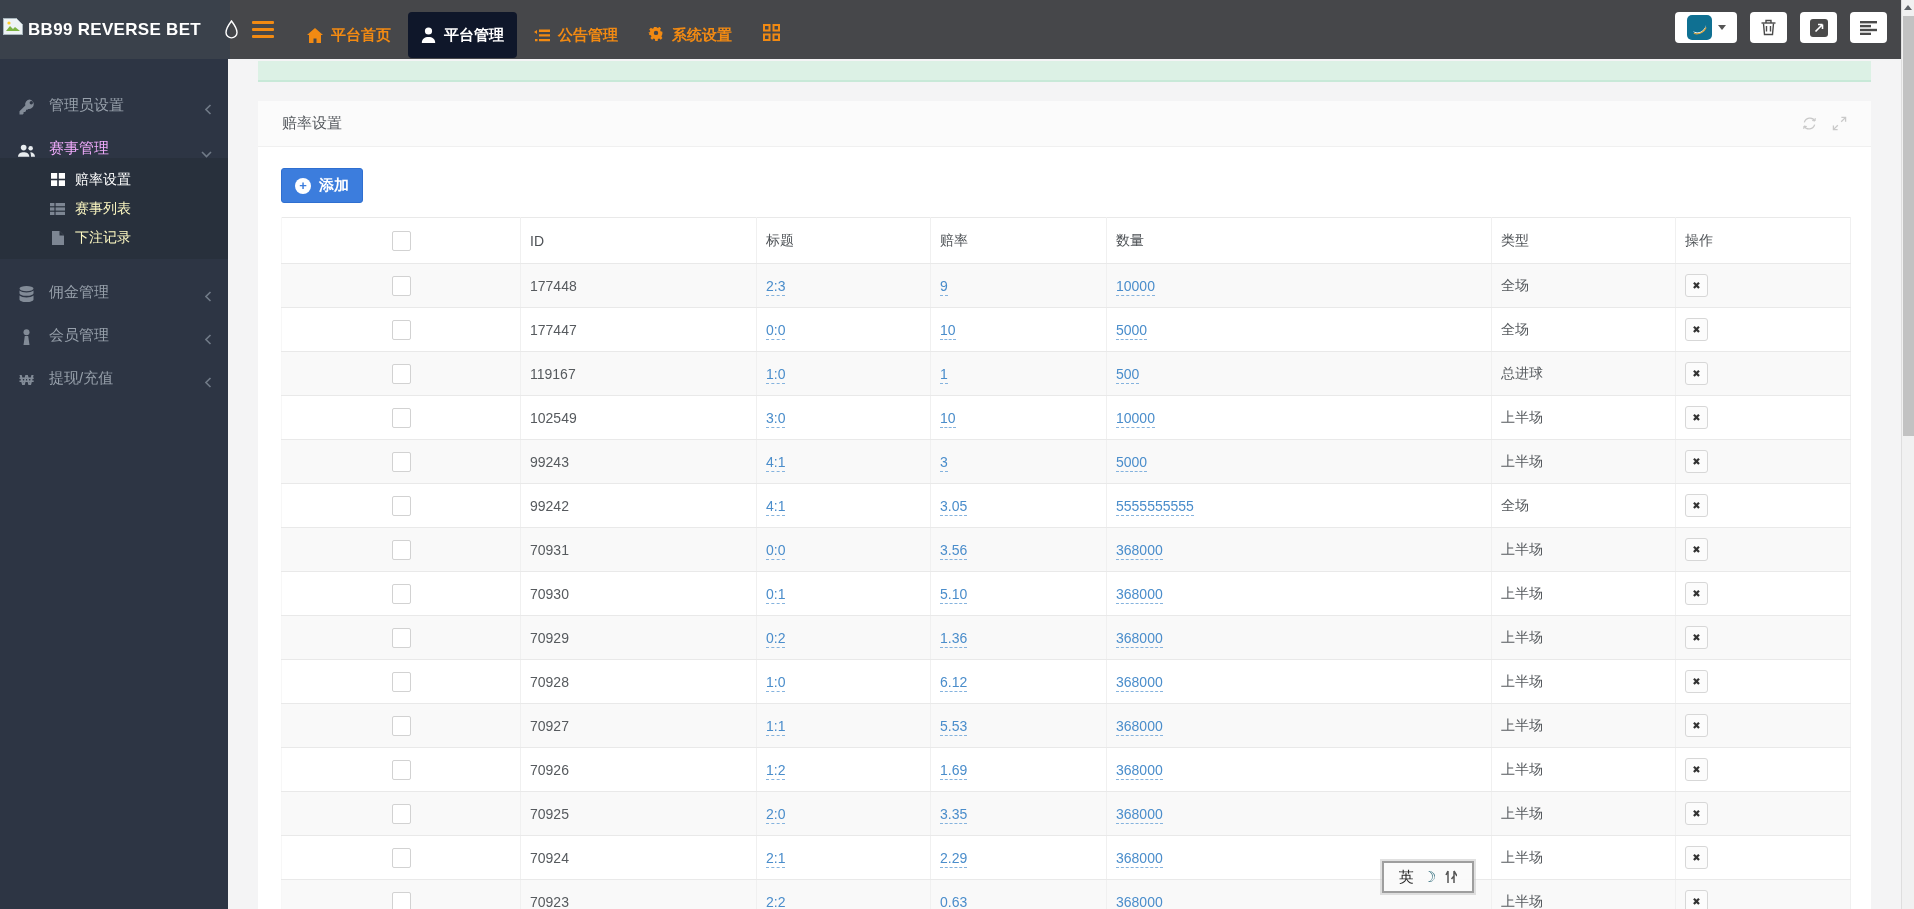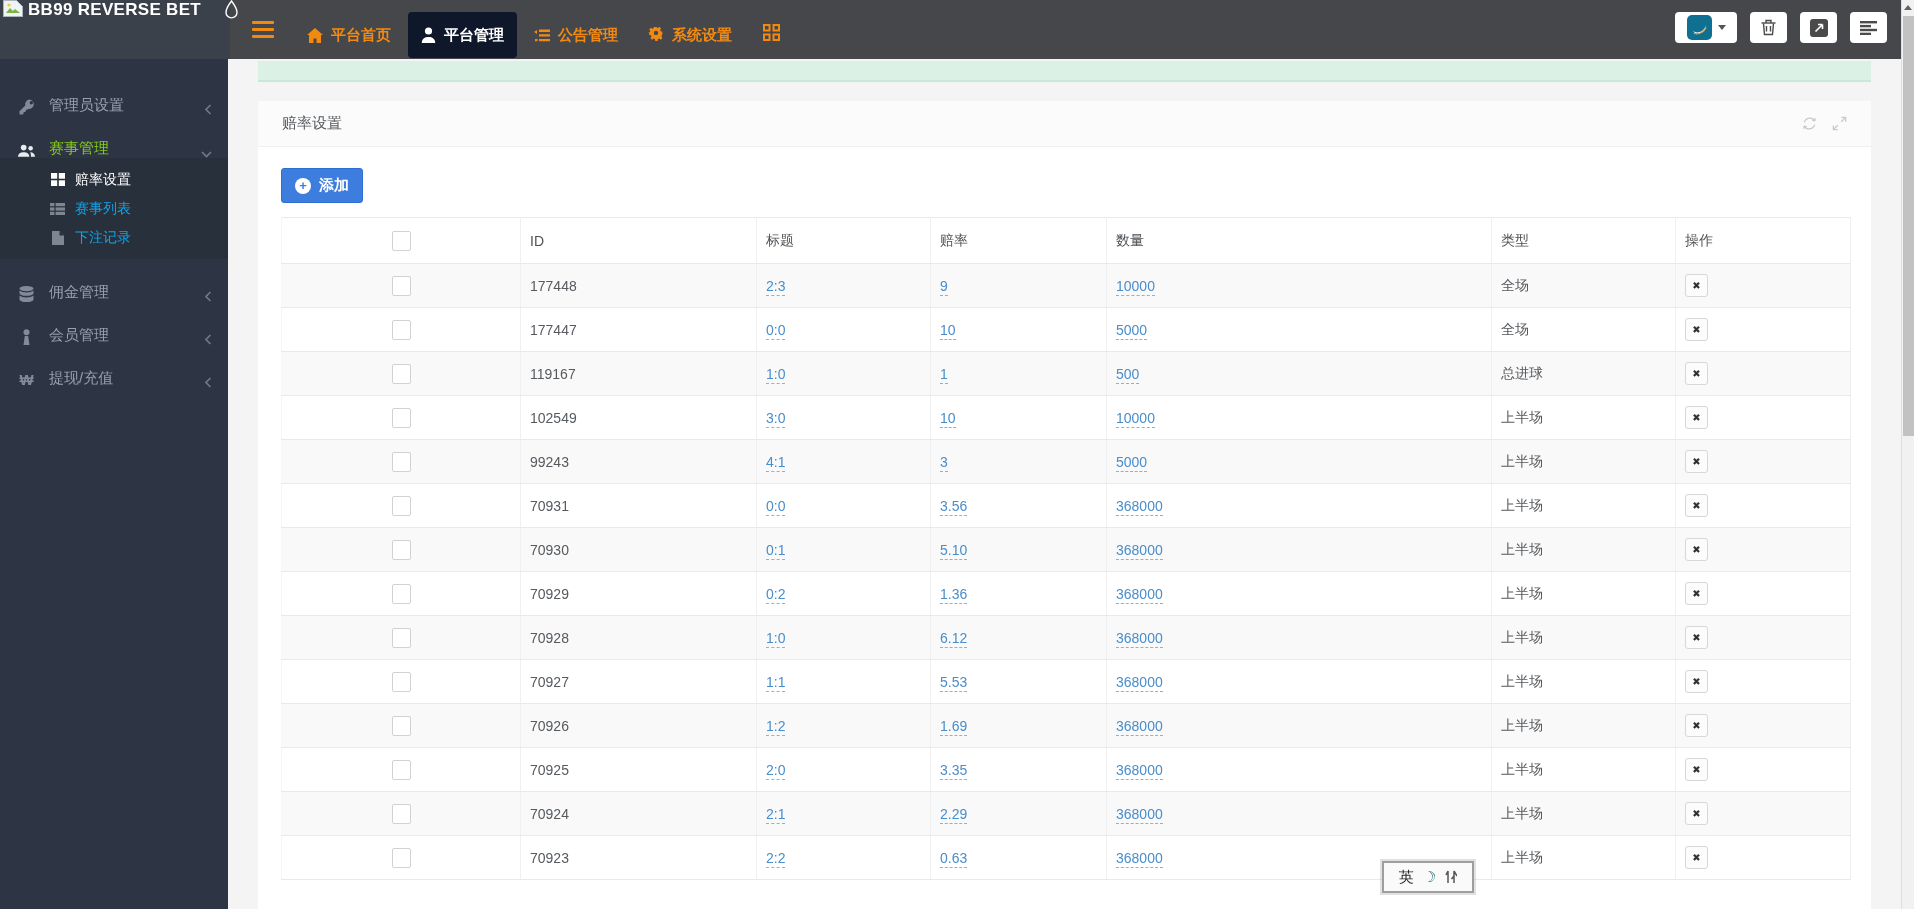--- a/index.html
+++ b/index.html
@@ -6,21 +6,21 @@
   * { box-sizing: border-box; }
   html,body { margin:0; padding:0; }
   body {
     width:1914px; height:909px; position:relative; overflow:hidden;
     font-family:"Liberation Sans", sans-serif; background:#f4f4f5;
   }
   svg { display:block; }
 
   
   .navbar { position:absolute; top:0; left:0; width:1914px; height:59px; background:#46474a; z-index:5; }
-  .brand { position:absolute; left:0; top:0; width:230px; height:59px; background:#3a414b; color:#fff; display:flex; align-items:flex-start; }
+  .brand { position:absolute; left:0; top:0; width:230px; height:59px; background:#3a414b; color:#fff; display:flex; align-items:center; }
   .brand-broken { margin:0 5px 6px 3px; }
   .brand-text { font-size:17px; font-weight:bold; letter-spacing:.3px; white-space:nowrap; }
   .brand-drop { margin-left:24px; }
   .nav-main { position:absolute; left:252px; top:0; height:59px; display:flex; align-items:center; }
   .hamburger { display:flex; flex-direction:column; gap:4px; width:22px; margin-right:18px; cursor:pointer; }
   .hamburger span { height:3px; background:#f28a12; border-radius:1px; }
   .nav-item { display:flex; align-items:center; gap:8px; color:#f28a12; font-size:15px; font-weight:bold;
     height:46px; margin:11px 2px 0 2px; padding:0 13px; border-radius:4px; cursor:pointer; white-space:nowrap; }
   .nav-item.active { background:#0f172a; color:#fff; }
   .nav-item .nico { color:inherit; }
@@ -31,26 +31,26 @@
   .tool-btn.sq { width:37px; }
   .avatar-ico { width:25px; height:25px; border-radius:5px; background:#0f7092; display:flex; align-items:center; justify-content:center; }
   .caret-down { width:0; height:0; border:4px solid transparent; border-top:5px solid #555; margin-top:4px; }
   .darksq { width:18px; height:18px; background:#4a4a4a; border-radius:3px; display:flex; align-items:center; justify-content:center; }
 
   
   .sidebar { position:absolute; left:0; top:59px; width:228px; height:850px; background:#2d3544; padding-top:13px; }
   .side-item { position:relative; height:43px; display:flex; align-items:flex-end; padding-left:18px;
     color:#97a0ab; font-size:15px; cursor:pointer; }
   .side-item .sico { width:17px; margin-right:14px; display:flex; justify-content:center; color:#828b97; }
-  .side-item.open { color:#84cc16; }
+  .side-item.open { color:#f0abfc; }
   .side-item.open .sico { color:#e8ecef; }
   .chev { position:absolute; right:16px; color:#707a87; }
   .submenu { background:#28303c; padding:7px 0; }
   .sub-item { position:relative; height:29px; display:flex; align-items:center; padding-left:50px;
-    color:#0ea5e9; font-size:14px; cursor:pointer; }
+    color:#fef9c3; font-size:14px; cursor:pointer; }
   .sub-item .sico { width:15px; margin-right:10px; display:flex; justify-content:center; color:#7d8693; }
   .sub-item.active { color:#fff; }
   .sub-item.active .sico { color:#fff; }
 
   
   .green-bar { position:absolute; left:258px; top:61px; width:1613px; height:21px;
     background:#dcf1e5; border-bottom:2px solid #c8e9d8; }
   .panel { position:absolute; left:258px; top:101px; width:1613px; height:808px; background:#fff; }
   .panel-head { height:46px; background:#fbfbfb; border-bottom:1px solid #f0f0f0;
     display:flex; align-items:center; padding:0 24px; }
@@ -419,20 +419,31 @@
     <td>99243</td>
     <td><a class="edit-link">4:1</a></td>
     <td><a class="edit-link">3</a></td>
     <td><a class="edit-link">5000</a></td>
     <td>上半场</td>
     <td><button class="btn-x">
                 <span>✖</span>
               </button></td>
   </tr>
 
+  <tr>
+    <td><span class="cb"></span></td>
+    <td>99242</td>
+    <td><a class="edit-link">4:1</a></td>
+    <td><a class="edit-link">3.05</a></td>
+    <td><a class="edit-link">5555555555</a></td>
+    <td>全场</td>
+    <td><button class="btn-x">
+                <span>✖</span>
+              </button></td>
+  </tr>
 
   <tr>
     <td><span class="cb"></span></td>
     <td>70931</td>
     <td><a class="edit-link">0:0</a></td>
     <td><a class="edit-link">3.56</a></td>
     <td><a class="edit-link">368000</a></td>
     <td>上半场</td>
     <td><button class="btn-x">
                 <span>✖</span>

